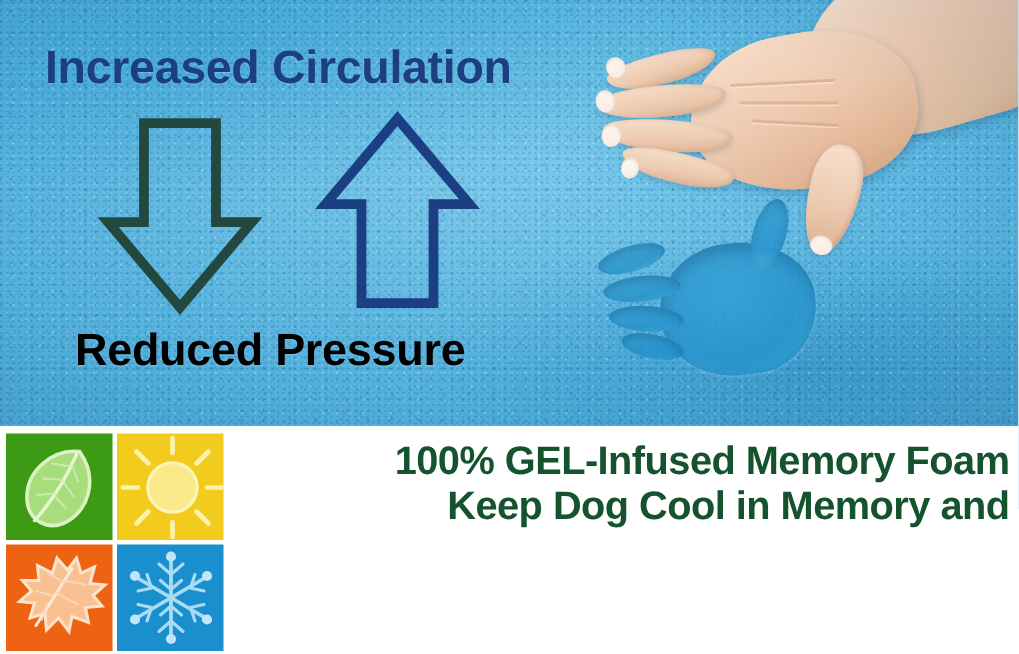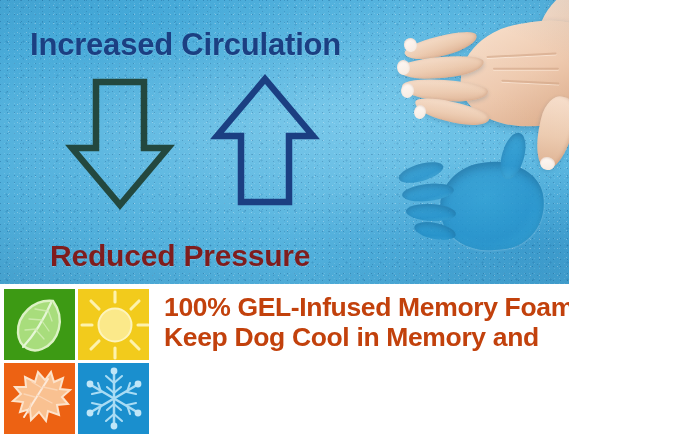--- a/index.html
+++ b/index.html
@@ -7,24 +7,25 @@
     margin: 0;
     padding: 0;
     background: #ffffff;
   }
   body {
     font-family: "Liberation Sans", sans-serif;
   }
 
   .ad {
     position: relative;
-    width: 569px;
+    width: 679px;
     height: 436px;
     overflow: hidden;
     background: #ffffff;
+    text-align: right;
   }
 
   
   .photo-panel {
     position: absolute;
     left: 0;
     top: 0;
     width: 679px;
     height: 284px;
     overflow: hidden;
@@ -174,22 +175,21 @@
   .lbl-circulation {
     left: 30px;
     top: 27px;
     font-size: 31px;
     color: #1b3f82;
   }
   .lbl-pressure {
     left: 50px;
     top: 217px;
     font-size: 30px;
-    color: #7f1d1d;
-    margin-top: 22px;
+    color: #000000;
   }
 
   .arrows-wrap {
     position: absolute;
     left: 0; top: 0;
     width: 679px; height: 284px;
     pointer-events: none;
   }
 
   
@@ -225,21 +225,21 @@
   .t-autumn { background: #ed6213; }
   .t-winter { background: #1a8fce; }
   .season-tile svg { display: block; width: 71px; height: 71px; }
 
   .headline {
     flex: 1 1 auto;
     margin: 8px 6px 0 14px;
     font-size: 26.5px;
     line-height: 1.135;
     font-weight: bold;
-    color: #c2410c;
+    color: #14532d;
     letter-spacing: -0.35px;
   }
 </style>
 </head>
 <body>
 
 <div class="ad">
 
   <div class="photo-panel">
 

